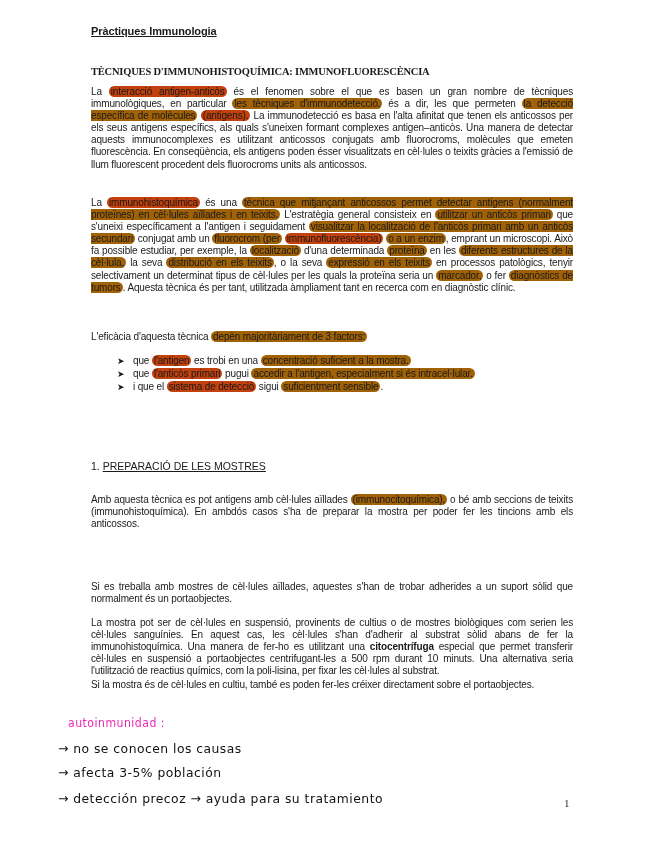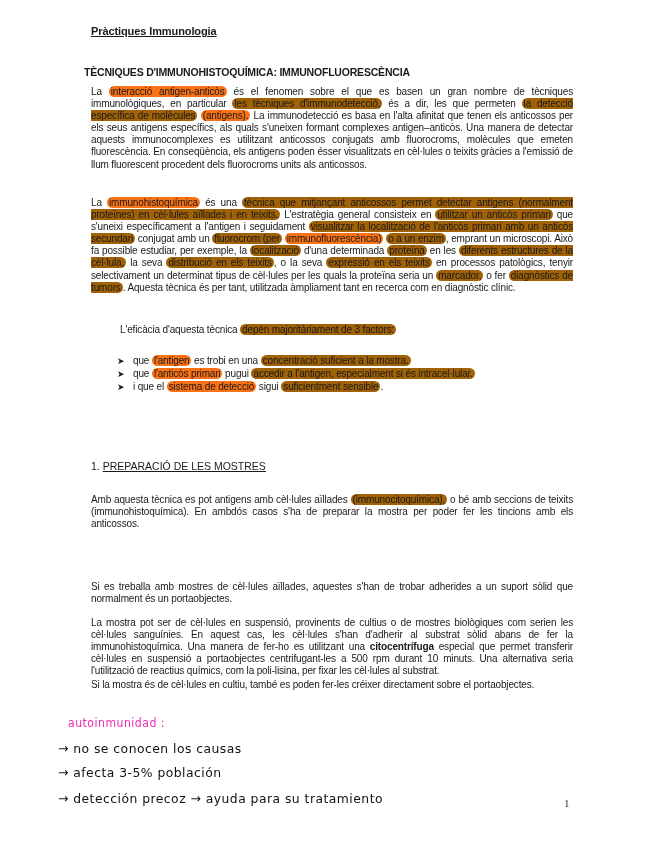--- a/index.html
+++ b/index.html
@@ -1,22 +1,22 @@
 <!DOCTYPE html>
 <html><head>
 <meta charset="utf-8">
 <style>
   html, body { margin:0; padding:0; background:#ffffff; }
   body { width:655px; height:848px; position:relative; overflow:hidden;
          font-family:"Liberation Sans", sans-serif; color:#1a1a1a; }
   .page { position:absolute; left:0; top:0; width:655px; height:848px; }
   .hdr { position:absolute; left:91px; top:25px; font-size:11px; font-weight:bold; text-decoration:underline; letter-spacing:-0.1px; }
-  .title { position:absolute; left:84px; top:66px; font-size:10.5px; font-weight:bold; letter-spacing:-0.2px; }
+  .title { position:absolute; left:91px; top:66px; font-size:10.5px; font-weight:bold; letter-spacing:-0.2px;font-family:Liberation Serif, serif; }
   .para { position:absolute; left:91px; width:482px; font-size:10px; line-height:12.1px; text-align:justify; letter-spacing:-0.15px; }
-  .y { background:#f97316; border-radius:6px; padding:0 2px; }
+  .y { background:#c2410c; border-radius:6px; padding:0 2px; }
   .p { background:#a16207; border-radius:6px; padding:0 2px; }
   .sec { position:absolute; left:91px; font-size:10.5px; }
   .sec u { text-decoration:underline; }
   .bul { position:absolute; left:117px; font-size:10px; line-height:12.1px; letter-spacing:-0.15px; }
   .bul .arrow { display:inline-block; width:16px; font-size:9px; }
   .hw { position:absolute; font-family:"DejaVu Sans", sans-serif; font-size:13px; color:#111; letter-spacing:0.5px; transform:scaleX(0.95); transform-origin:left; }
   .hw-title { color:#ee28b4; font-size:11.5px; }
   .pgnum { position:absolute; left:564px; top:797px; font-family:"Liberation Serif", serif; font-size:11px; color:#333; }
 </style>
 </head>
@@ -29,21 +29,21 @@
   <div class="title">TÈCNIQUES D'IMMUNOHISTOQUÍMICA: IMMUNOFLUORESCÈNCIA</div>
 
   <div class="para" style="top:86px;">
     <span>La </span><span class="y">interacció antigen-anticòs</span><span> és el fenomen sobre el que es basen un gran nombre de tècniques immunològiques, en particular </span><span class="p">les tècniques d'immunodetecció,</span><span> és a dir, les que permeten </span><span class="p">la detecció específica de molècules</span><span> </span><span class="y">(antigens).</span><span> La immunodetecció es basa en l'alta afinitat que tenen els anticossos per els seus antigens específics, als quals s'uneixen formant complexes antigen–anticòs. Una manera de detectar aquests immunocomplexes es utilitzant anticossos conjugats amb fluorocroms, molècules que emeten fluorescència. En conseqüència, els antigens poden ésser visualitzats en cèl·lules o teixits gràcies a l'emissió de llum fluorescent procedent dels fluorocroms units als anticossos.</span>
   </div>
 
   <div class="para" style="top:197px;">
     <span>La </span><span class="y">immunohistoquímica</span><span> és una </span><span class="p">tècnica que mitjançant anticossos permet detectar antigens (normalment proteïnes) en cèl·lules aïllades i en teixits.</span><span> L'estratègia general consisteix en </span><span class="p">utilitzar un anticòs primari</span><span> que s'uneixi específicament a l'antigen i seguidament </span><span class="p">visualitzar la localització de l'anticòs primari amb un anticòs secundari</span><span> conjugat amb un </span><span class="p">fluorocrom (per</span> <span class="y">immunofluorescència)</span> <span class="p">o a un enzim</span><span>, emprant un microscopi. Això fa possible estudiar, per exemple, la </span><span class="p">localització</span><span> d'una determinada </span><span class="p">proteïna</span><span> en les </span><span class="p">diferents estructures de la cèl·lula,</span><span> la seva </span><span class="p">distribució en els teixits</span><span>, o la seva </span><span class="p">expressió en els teixits</span><span> en processos patològics, tenyir selectivament un determinat tipus de cèl·lules per les quals la proteïna seria un </span><span class="p">marcador,</span><span> o fer </span><span class="p">diagnòstics de tumors</span><span>. Aquesta tècnica és per tant, utilitzada àmpliament tant en recerca com en diagnòstic clínic.</span>
   </div>
 
-  <div class="para" style="top:324px;margin-left:29px;">
+  <div class="para" style="top:331px;">
     <span>L'eficàcia d'aquesta tècnica </span><span class="p">depèn majoritàriament de 3 factors:</span>
   </div>
 
   <div class="bul" style="top:355px;">
     <span class="arrow">➤</span><span>que </span><span class="y">l'antigen</span><span> es trobi en una </span><span class="p">concentració suficient a la mostra.</span><span></span>
   </div>
   <div class="bul" style="top:368px;">
     <span class="arrow">➤</span><span>que </span><span class="y">l'anticòs primari</span><span> pugui </span><span class="p">accedir a l'antigen, especialment si és intracel·lular.</span><span></span>
   </div>
   <div class="bul" style="top:381px;">

